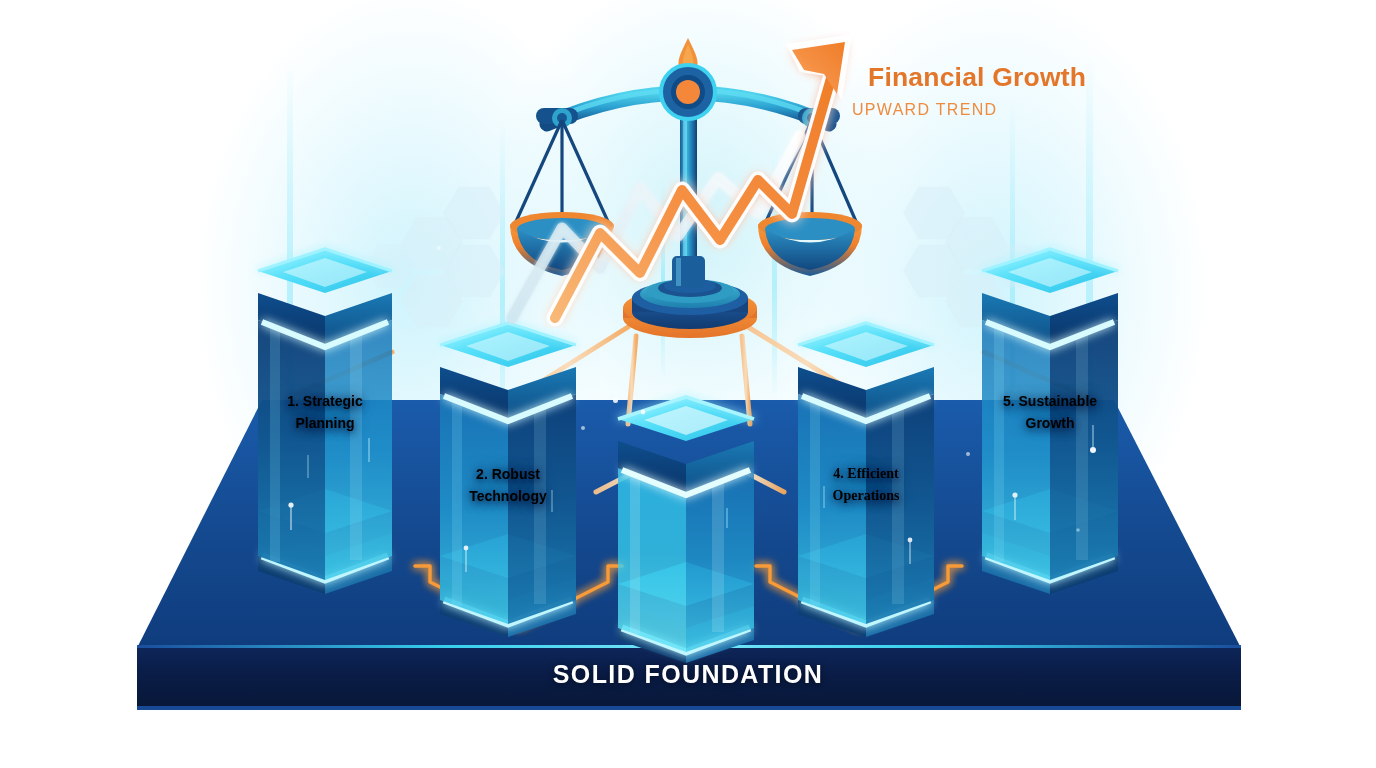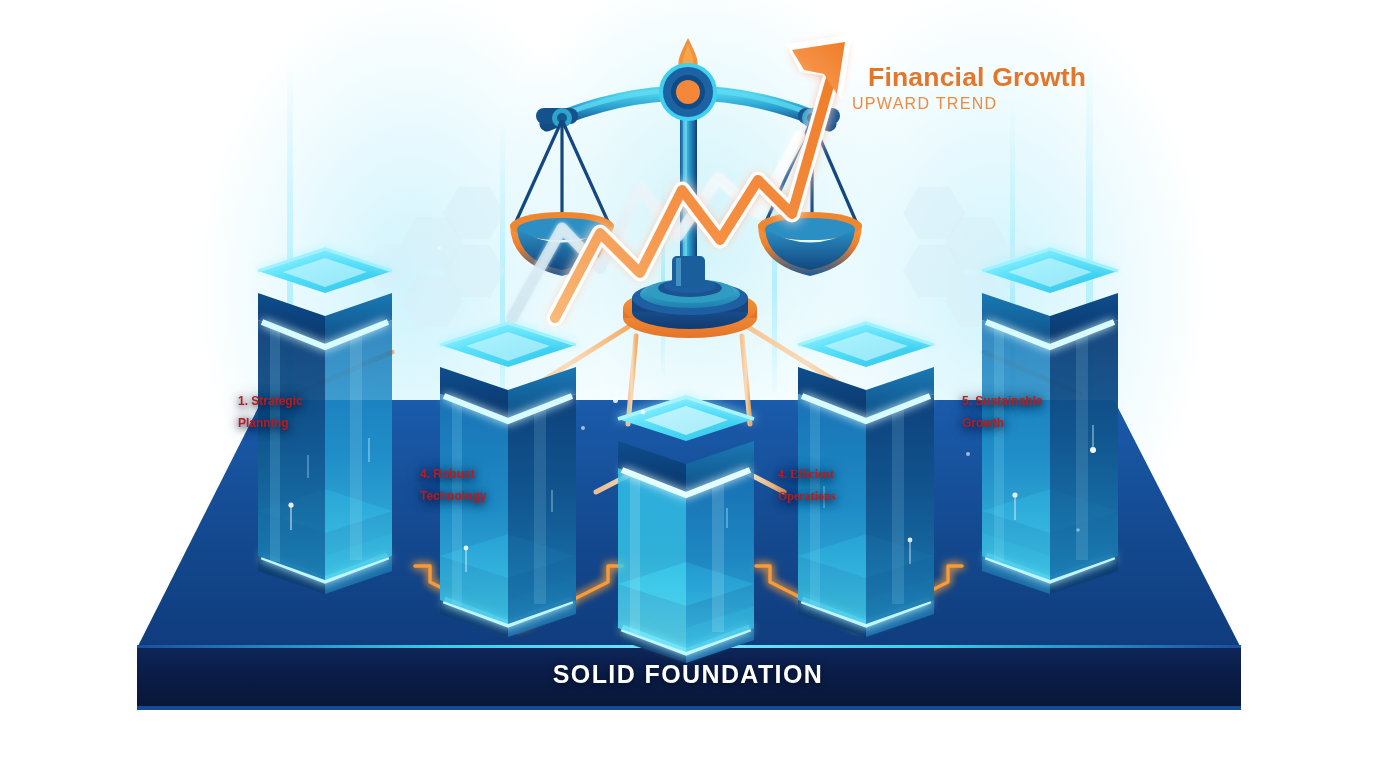--- a/index.html
+++ b/index.html
@@ -23,29 +23,29 @@
   
   .hexwrap{position:absolute;pointer-events:none;}
   .hex{position:absolute;background:#d8eef7;opacity:.55;
        clip-path:polygon(25% 3%,75% 3%,100% 50%,75% 97%,25% 97%,0% 50%);}
 
   
   #platform{position:absolute;left:0;top:0;width:1376px;height:768px;pointer-events:none;}
   #foundation-label{position:absolute;left:0;top:660px;width:1376px;text-align:center;
     color:#ffffff;font-size:25px;font-weight:bold;letter-spacing:1.4px;
     text-shadow:0 1px 6px rgba(0,0,0,.55);}
-  .p-label{position:absolute;width:100%;text-align:left;color:#b91c1c;
-    font-size:12px;font-weight:bold;line-height:22px;
+  .p-label{position:absolute;width:100%;text-align:center;color:#000000;
+    font-size:14px;font-weight:bold;line-height:22px;
     text-shadow:0 2px 7px rgba(0,20,60,.85),0 0 14px rgba(0,20,60,.6);
     white-space:pre-line;pointer-events:none;}
 
   
   #headline{position:absolute;left:852px;top:62px;}
   #headline .h-title{font-size:26.5px;font-weight:bold;color:#e4762a;letter-spacing:.2px;line-height:30px;margin-left:16px;}
-  #headline .h-sub{font-size:16px;color:#ef8b3e;letter-spacing:1.3px;line-height:20px;margin-top:2px;}
+  #headline .h-sub{font-size:16px;color:#ef8b3e;letter-spacing:1.3px;line-height:20px;margin-top:8px;}
 
   .spark{position:absolute;border-radius:50%;background:#ffffff;pointer-events:none;}
 </style>
 </head>
 <body>
 
 <div id="stage">
 
   <div class="bg-glow" id="bg-left-wash"></div>
   <div class="bg-glow" id="bg-right-wash"></div>
@@ -323,21 +323,21 @@
       <circle cx="1093" cy="450" r="3" fill="#ffffff" opacity=".95"></circle>
       <line x1="1093" y1="425" x2="1093" y2="447" stroke="#cdf5ff" stroke-width="1.6" opacity=".5"></line>
       <circle cx="1015" cy="495" r="2.6" fill="#ffffff" opacity=".85"></circle>
       <line x1="1015" y1="497" x2="1015" y2="520" stroke="#ffffff" stroke-width="1.5" opacity=".5"></line>
       <circle cx="1078" cy="530" r="1.8" fill="#cdf5ff" opacity=".5"></circle>
     </g>
   </svg>
 
   <div class="p-label" style="left:238px;top:390px;width:174px;">1. Strategic
 Planning</div>
-  <div class="p-label" style="left:420px;top:463px;width:176px;">4. Robust
+  <div class="p-label" style="left:420px;top:463px;width:176px;">2. Robust
 Technology</div>
   <div class="p-label" style="left:778px;top:463px;width:176px;font-family:Liberation Serif, serif;">4. Efficient
 Operations</div>
   <div class="p-label" style="left:962px;top:390px;width:176px;">5. Sustainable
 Growth</div>
 
   <svg style="position:absolute;left:600px;top:268px;width:180px;height:80px;">
     <defs>
       <linearGradient id="gHubOrange" x1="0" y1="0" x2="0" y2="1">
         <stop offset="0%" stop-color="#f79a3c"></stop>

